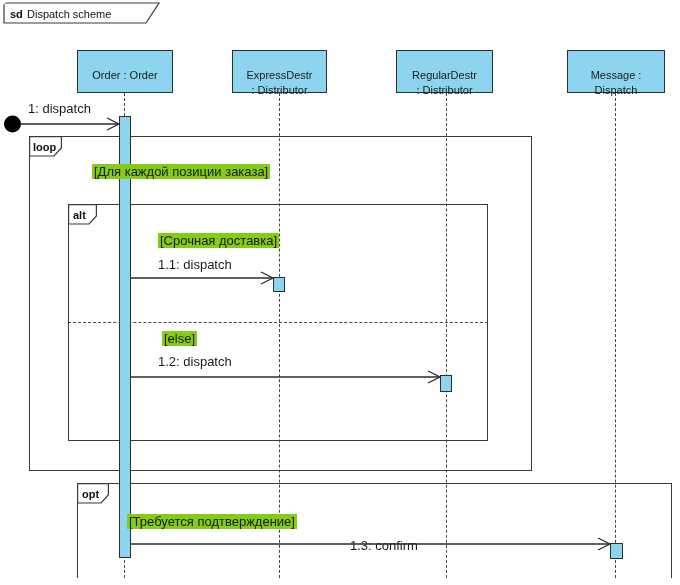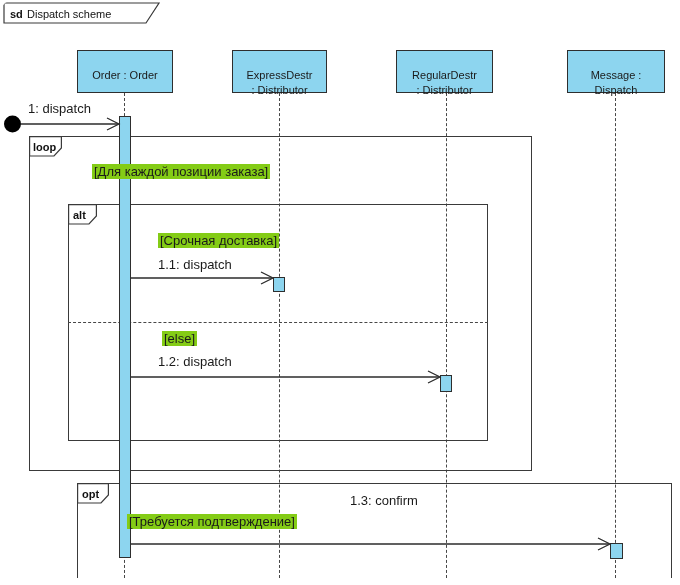--- a/index.html
+++ b/index.html
@@ -92,21 +92,21 @@
   <div class="lbl guard" style="left:127px;top:514px">[Требуется подтверждение]</div>
 
   <div class="bar" style="left:119px;top:116px;width:12px;height:442px"></div>
   <div class="bar" style="left:273px;top:277px;width:12px;height:15px"></div>
   <div class="bar" style="left:440px;top:375px;width:12px;height:17px"></div>
   <div class="bar" style="left:610px;top:543px;width:13px;height:16px"></div>
 
   <div class="lbl" style="left:28px;top:101px">1: dispatch</div>
   <div class="lbl" style="left:158px;top:257px">1.1: dispatch</div>
   <div class="lbl" style="left:158px;top:354px">1.2: dispatch</div>
-  <div class="lbl" style="left:350px;top:493px">1.3: confirm</div>
+  <div class="lbl" style="left:350px;top:538px">1.3: confirm</div>
 
   <svg id="arrows" width="680" height="585">
     <g>
       <circle cx="12.5" cy="124" r="8.5" fill="#000000"></circle>
     </g>
     <g>
       <line class="ln" x1="21" y1="124" x2="118" y2="124"></line>
       <polyline class="ln" points="107,118 119,124 107,130"></polyline>
     </g>
     <g>

